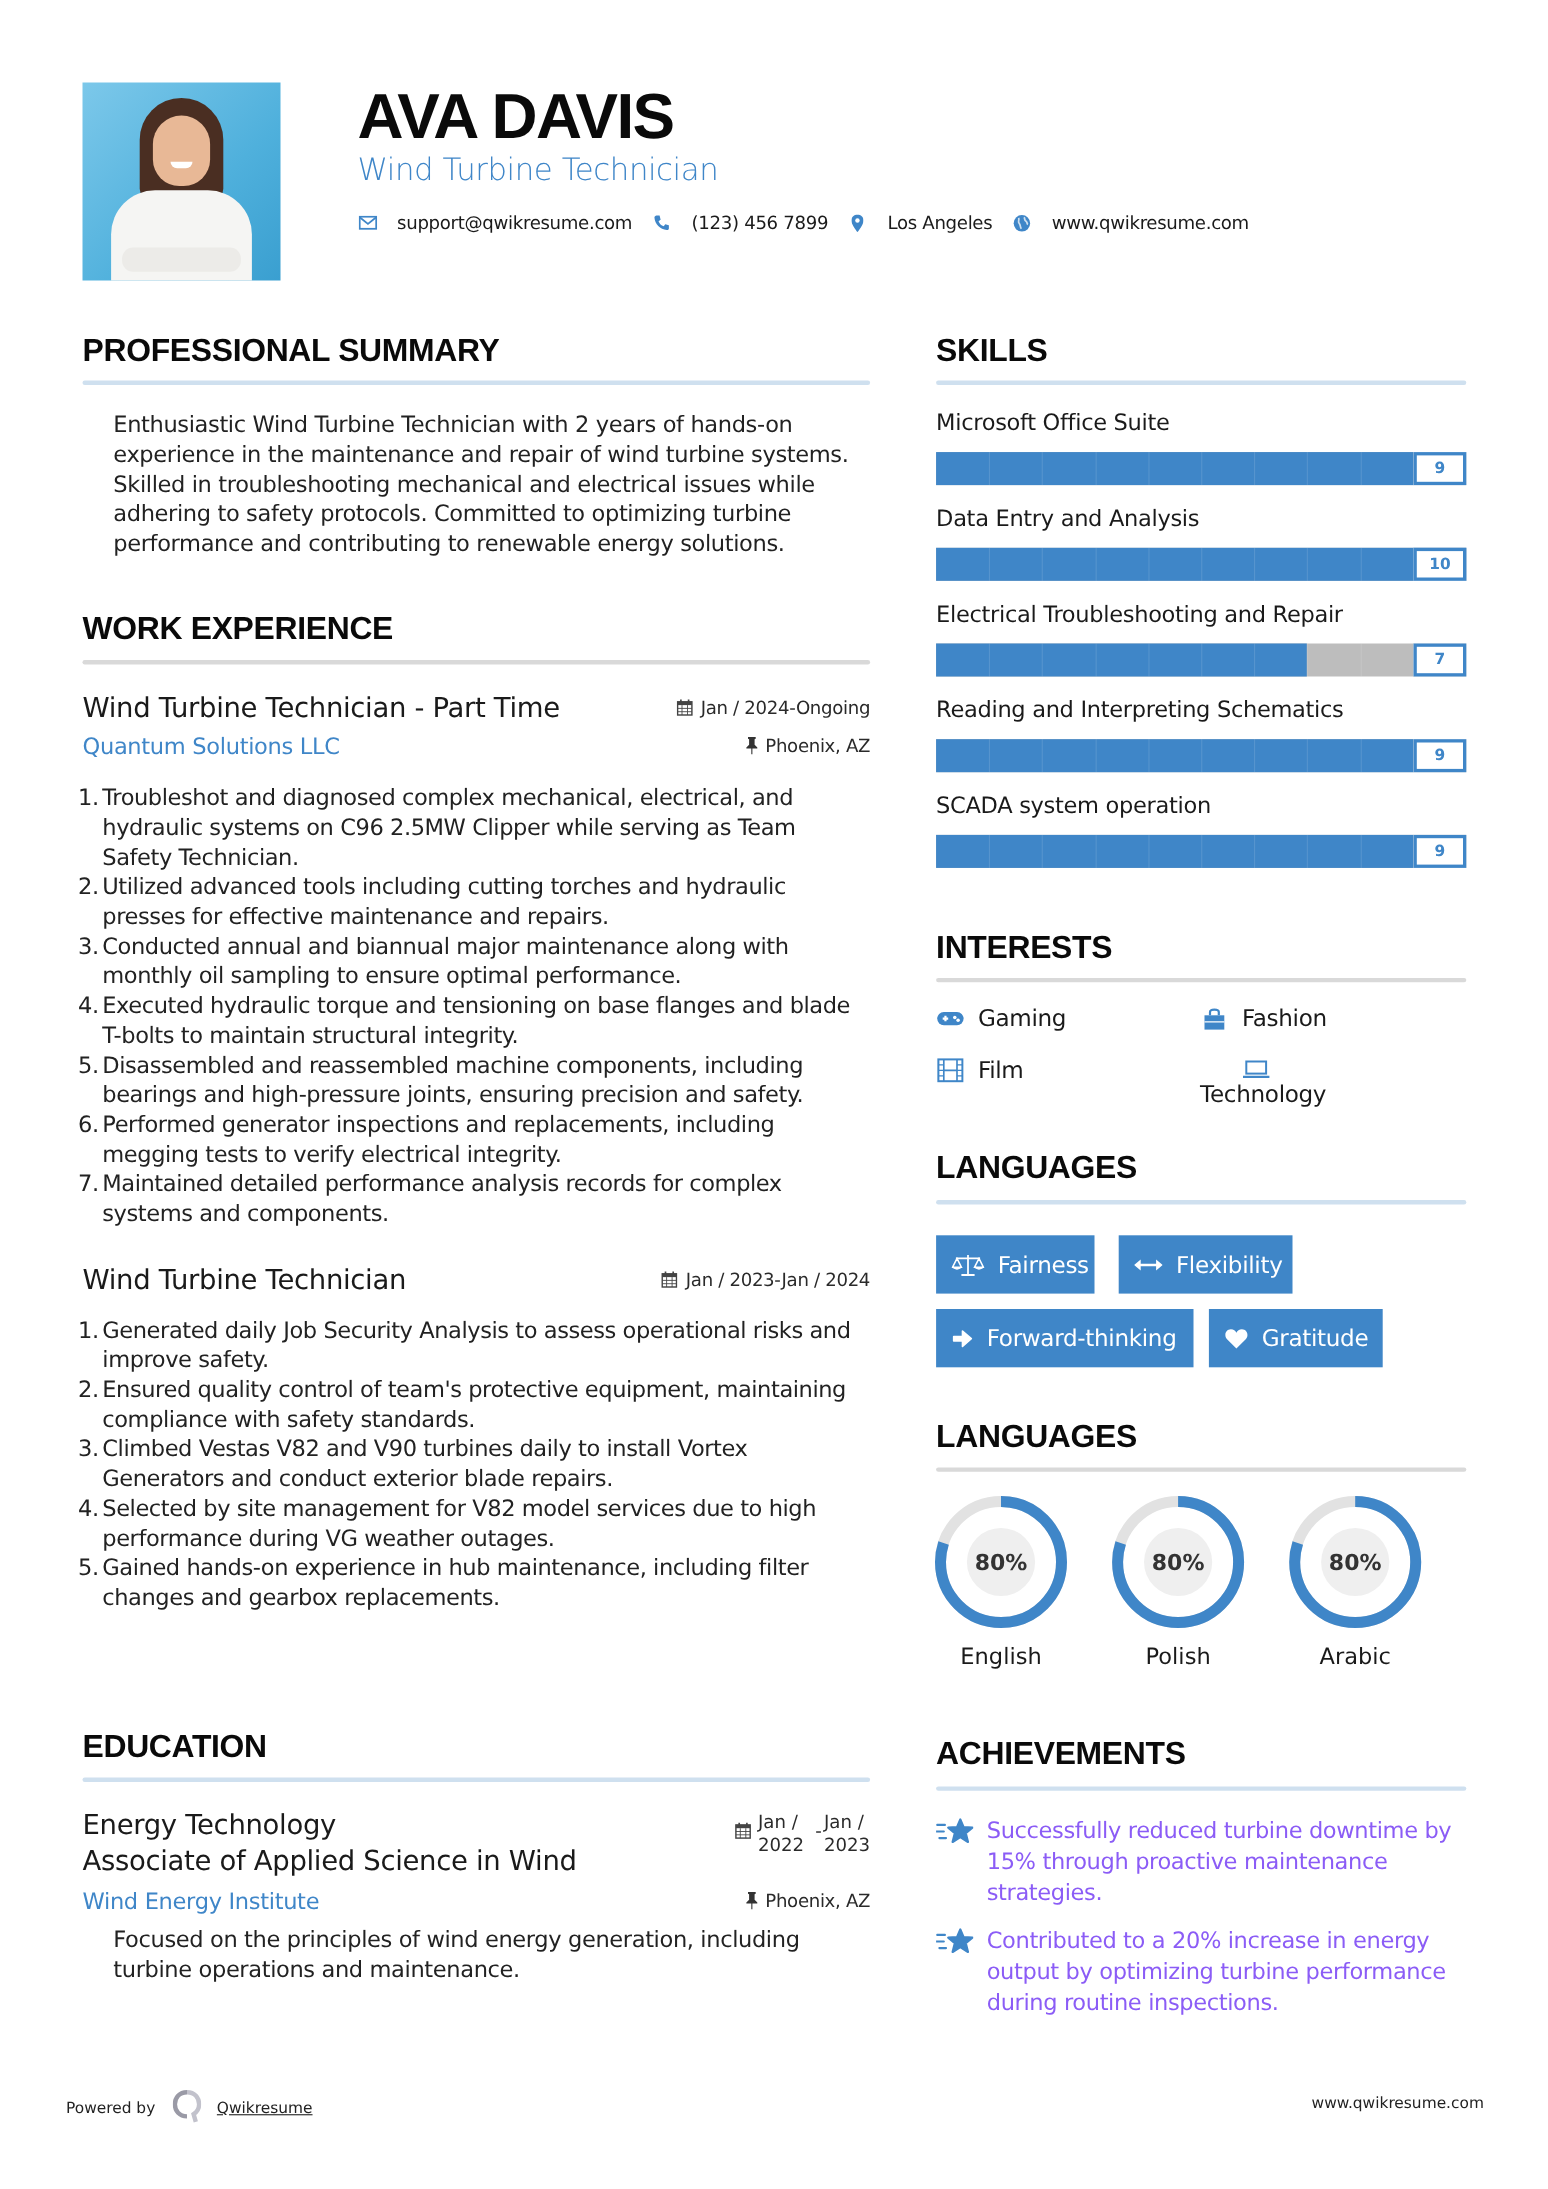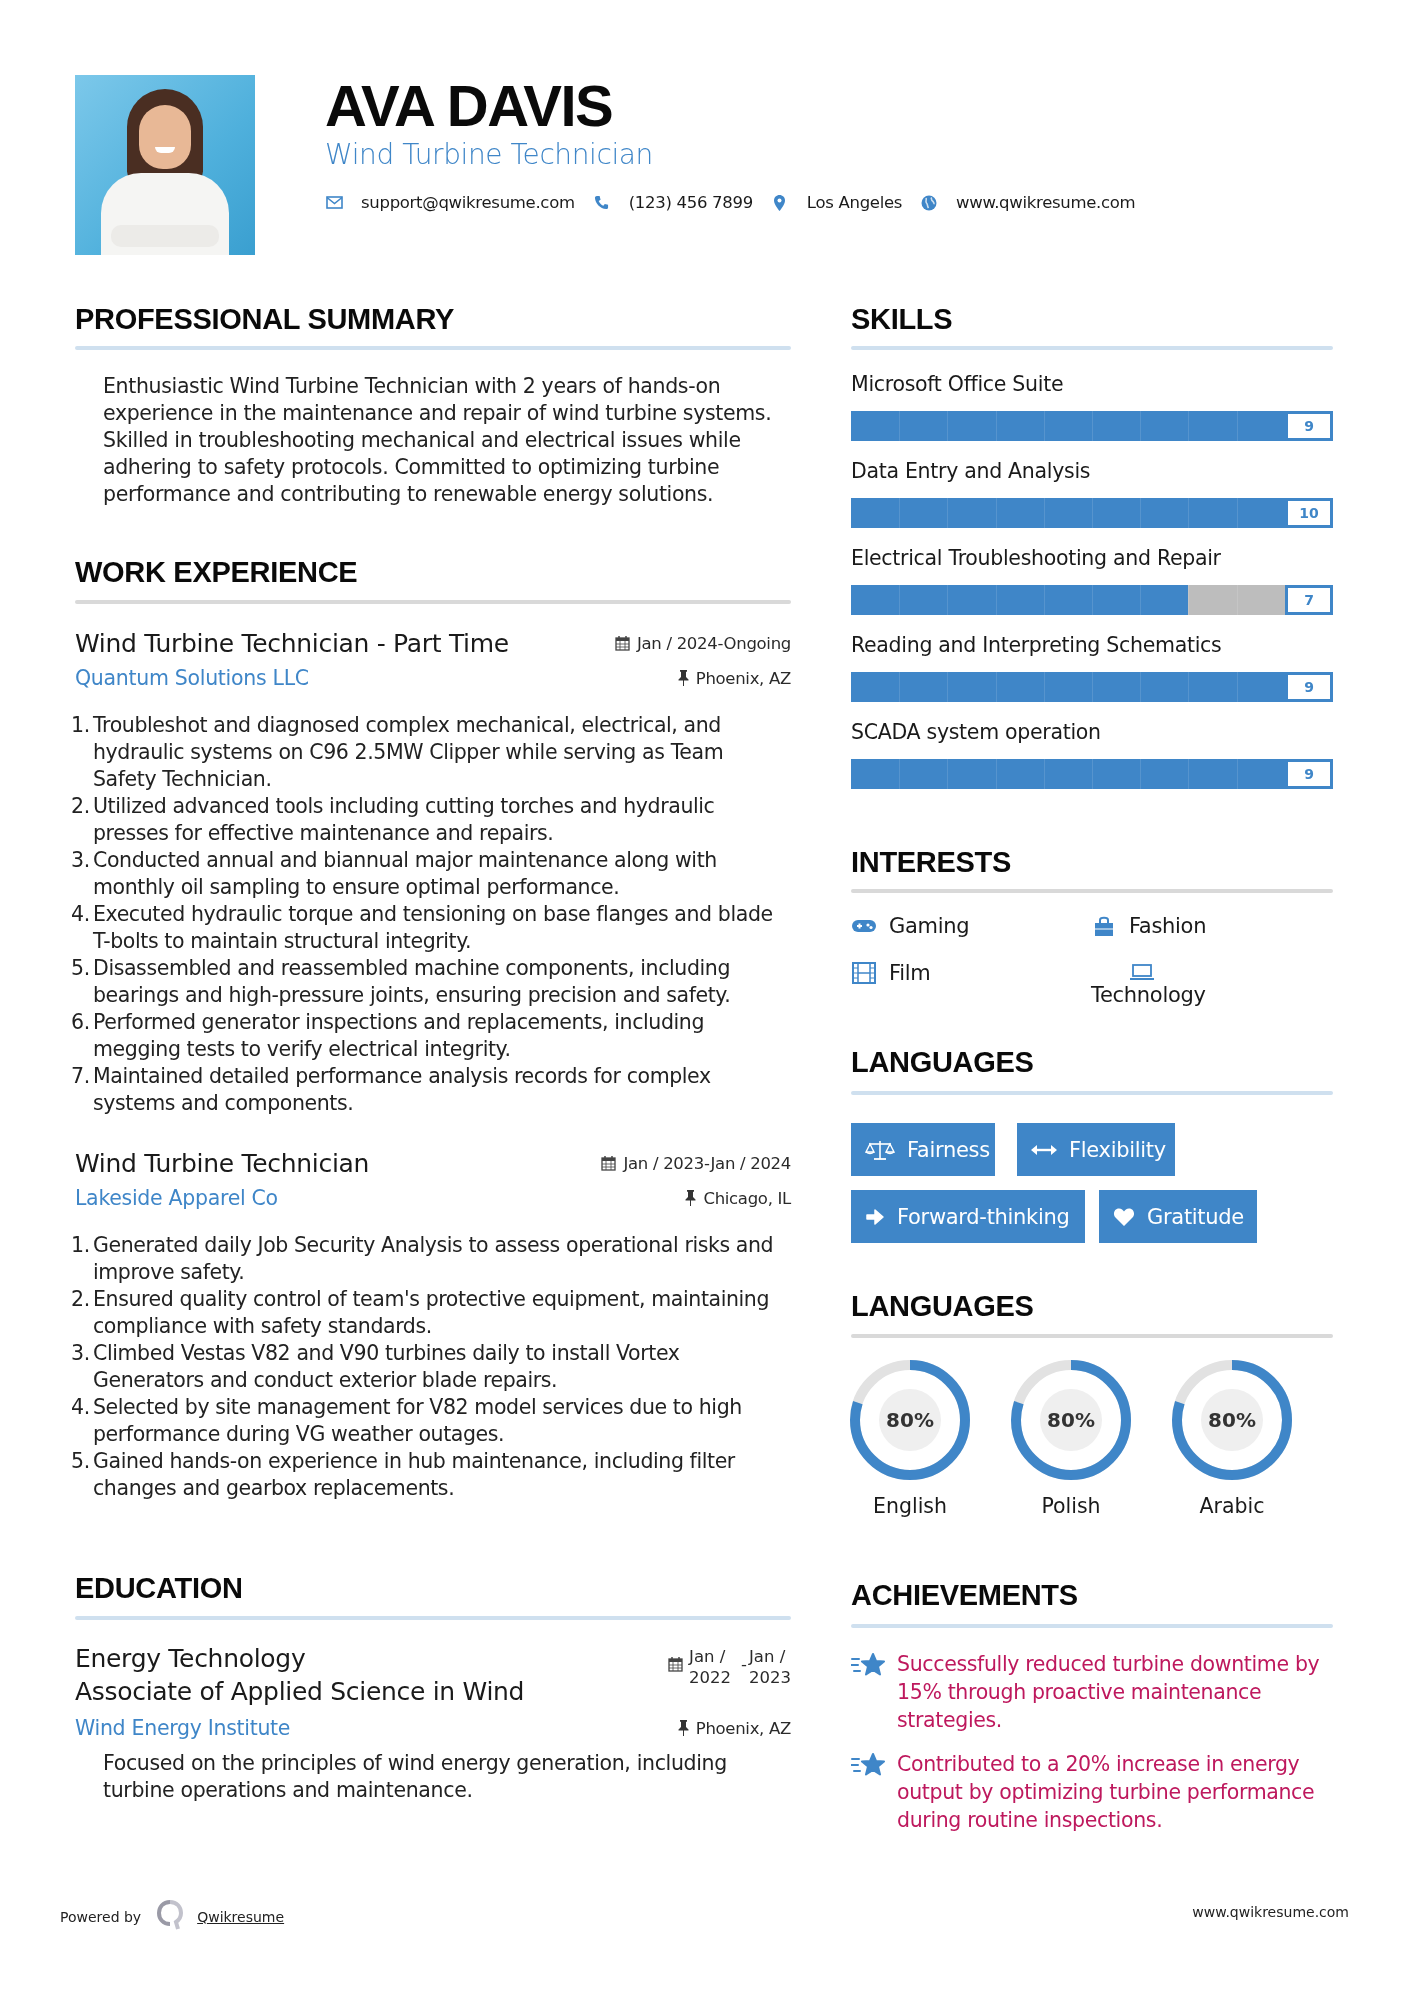--- a/index.html
+++ b/index.html
@@ -54,21 +54,21 @@
   .chip { position: absolute; height: 53px; background: #3f86c8; color: #fff; display: flex; align-items: center; padding: 0 14px; font-size: 21px; letter-spacing: -0.3px; }
   .chip .ic { margin-right: 12px; display: inline-flex; align-items: center; }
 
   
   .lang { position: absolute; width: 124px; text-align: center; }
   .lang .ring { width: 124px; height: 124px; position: relative; }
   .lang .pct { position: absolute; left: 31px; top: 31px; width: 62px; height: 62px; border-radius: 50%; background: #efefef; display: flex; align-items: center; justify-content: center; font-weight: 700; font-size: 20px; color: #333; }
   .lang .lname { margin-top: 12px; font-size: 20.5px; color: #1a1a1a; }
 
   
-  .ach { display: flex; font-size: 20.5px; line-height: 28px; color: #be185d; letter-spacing: -0.35px; }
+  .ach { display: flex; font-size: 20.5px; line-height: 28px; color: #8b5cf6; letter-spacing: -0.35px; }
   .ach .ic { width: 34px; flex: 0 0 34px; margin-right: 12px; margin-top: 2px; }
 
   
   .footer-l { left: 60px; top: 1900px; display: flex; align-items: center; font-size: 14px; color: #222; }
   .footer-l .q { margin: 0 14px 0 16px; }
   .footer-l .link { text-decoration: underline; color: #222; }
   .footer-r { right: 58px; top: 1904px; font-size: 14px; color: #222; }
 </style>
 </head>
 <body>
@@ -168,29 +168,20 @@
     <div class="job-title">Wind Turbine Technician</div>
     <div class="meta">
       <svg width="15" height="16" viewBox="0 0 15 16">
           <rect x="1" y="3" width="13" height="12" fill="none" stroke="#444" stroke-width="1.3"></rect>
           <rect x="1" y="3" width="13" height="3" fill="#444"></rect>
           <line x1="4" y1="1" x2="4" y2="4" stroke="#444" stroke-width="1.5"></line>
           <line x1="11" y1="1" x2="11" y2="4" stroke="#444" stroke-width="1.5"></line>
           <path d="M1 9 H14 M1 12 H14 M5 6 V15 M10 6 V15" stroke="#444" stroke-width="0.8"></path>
         </svg>
       <span>Jan / 2023-Jan / 2024</span>
-    </div>
-  </div>
-  <div style="display:flex; justify-content:space-between; align-items:center; height:36px;">
-    <div class="company">Lakeside Apparel Co</div>
-    <div class="meta">
-      <svg width="11" height="16" viewBox="0 0 11 16">
-          <path d="M2 0 H9 V1.5 L8 2 V7 L10.5 9.5 V10.5 H6 V16 H5 V10.5 H0.5 V9.5 L3 7 V2 L2 1.5 Z" fill="#333"></path>
-        </svg>
-      <span>Chicago, IL</span>
     </div>
   </div>
   <ol class="bullets" style="margin-top:16px; width:712px;">
     <li><span class="num">1.</span><span>Generated daily Job Security Analysis to assess operational risks and improve safety.</span></li>
     <li><span class="num">2.</span><span>Ensured quality control of team's protective equipment, maintaining compliance with safety standards.</span></li>
     <li><span class="num">3.</span><span>Climbed Vestas V82 and V90 turbines daily to install Vortex Generators and conduct exterior blade repairs.</span></li>
     <li><span class="num">4.</span><span>Selected by site management for V82 model services due to high performance during VG weather outages.</span></li>
     <li><span class="num">5.</span><span>Gained hands-on experience in hub maintenance, including filter changes and gearbox replacements.</span></li>
   </ol>
 </div>

